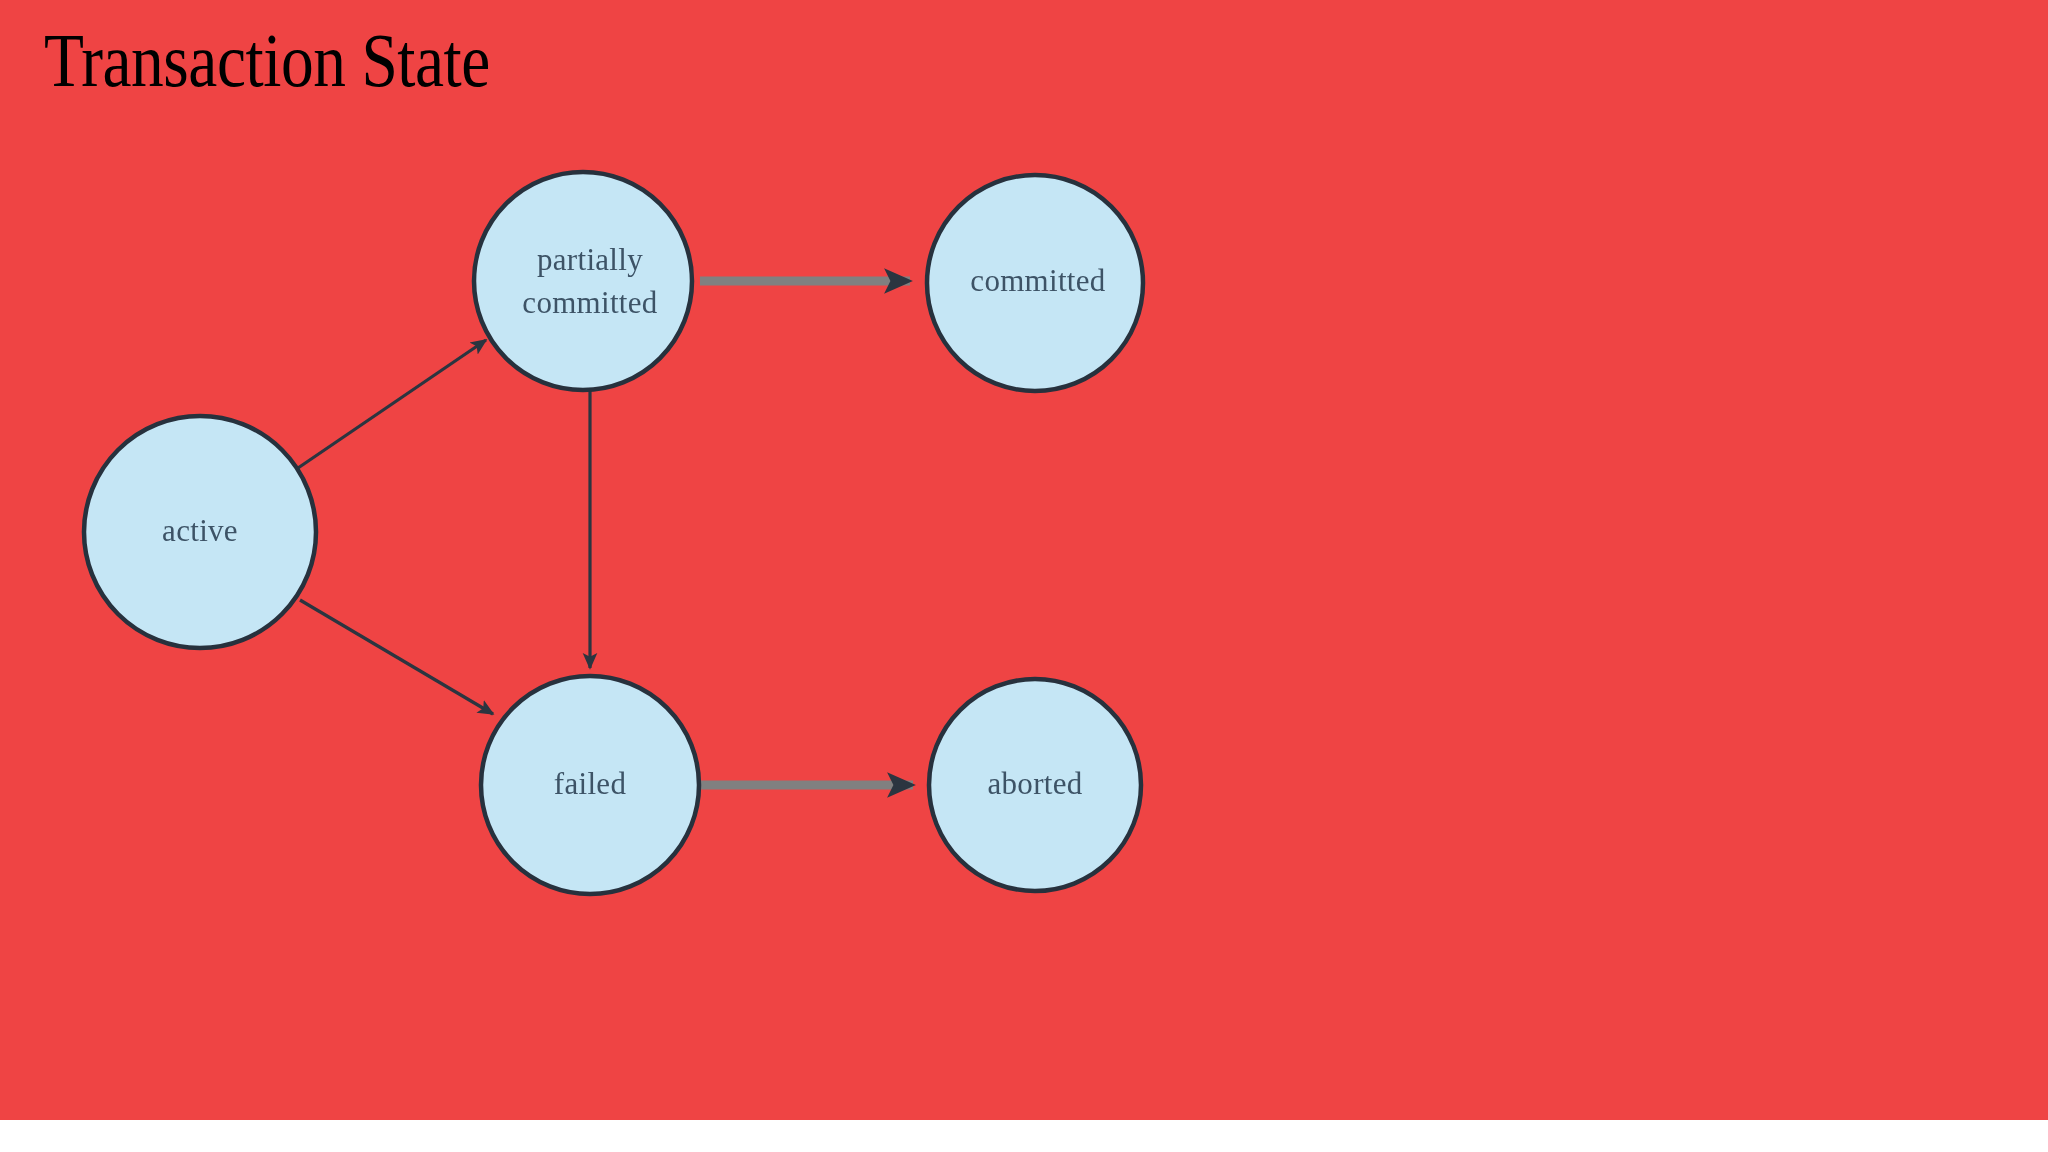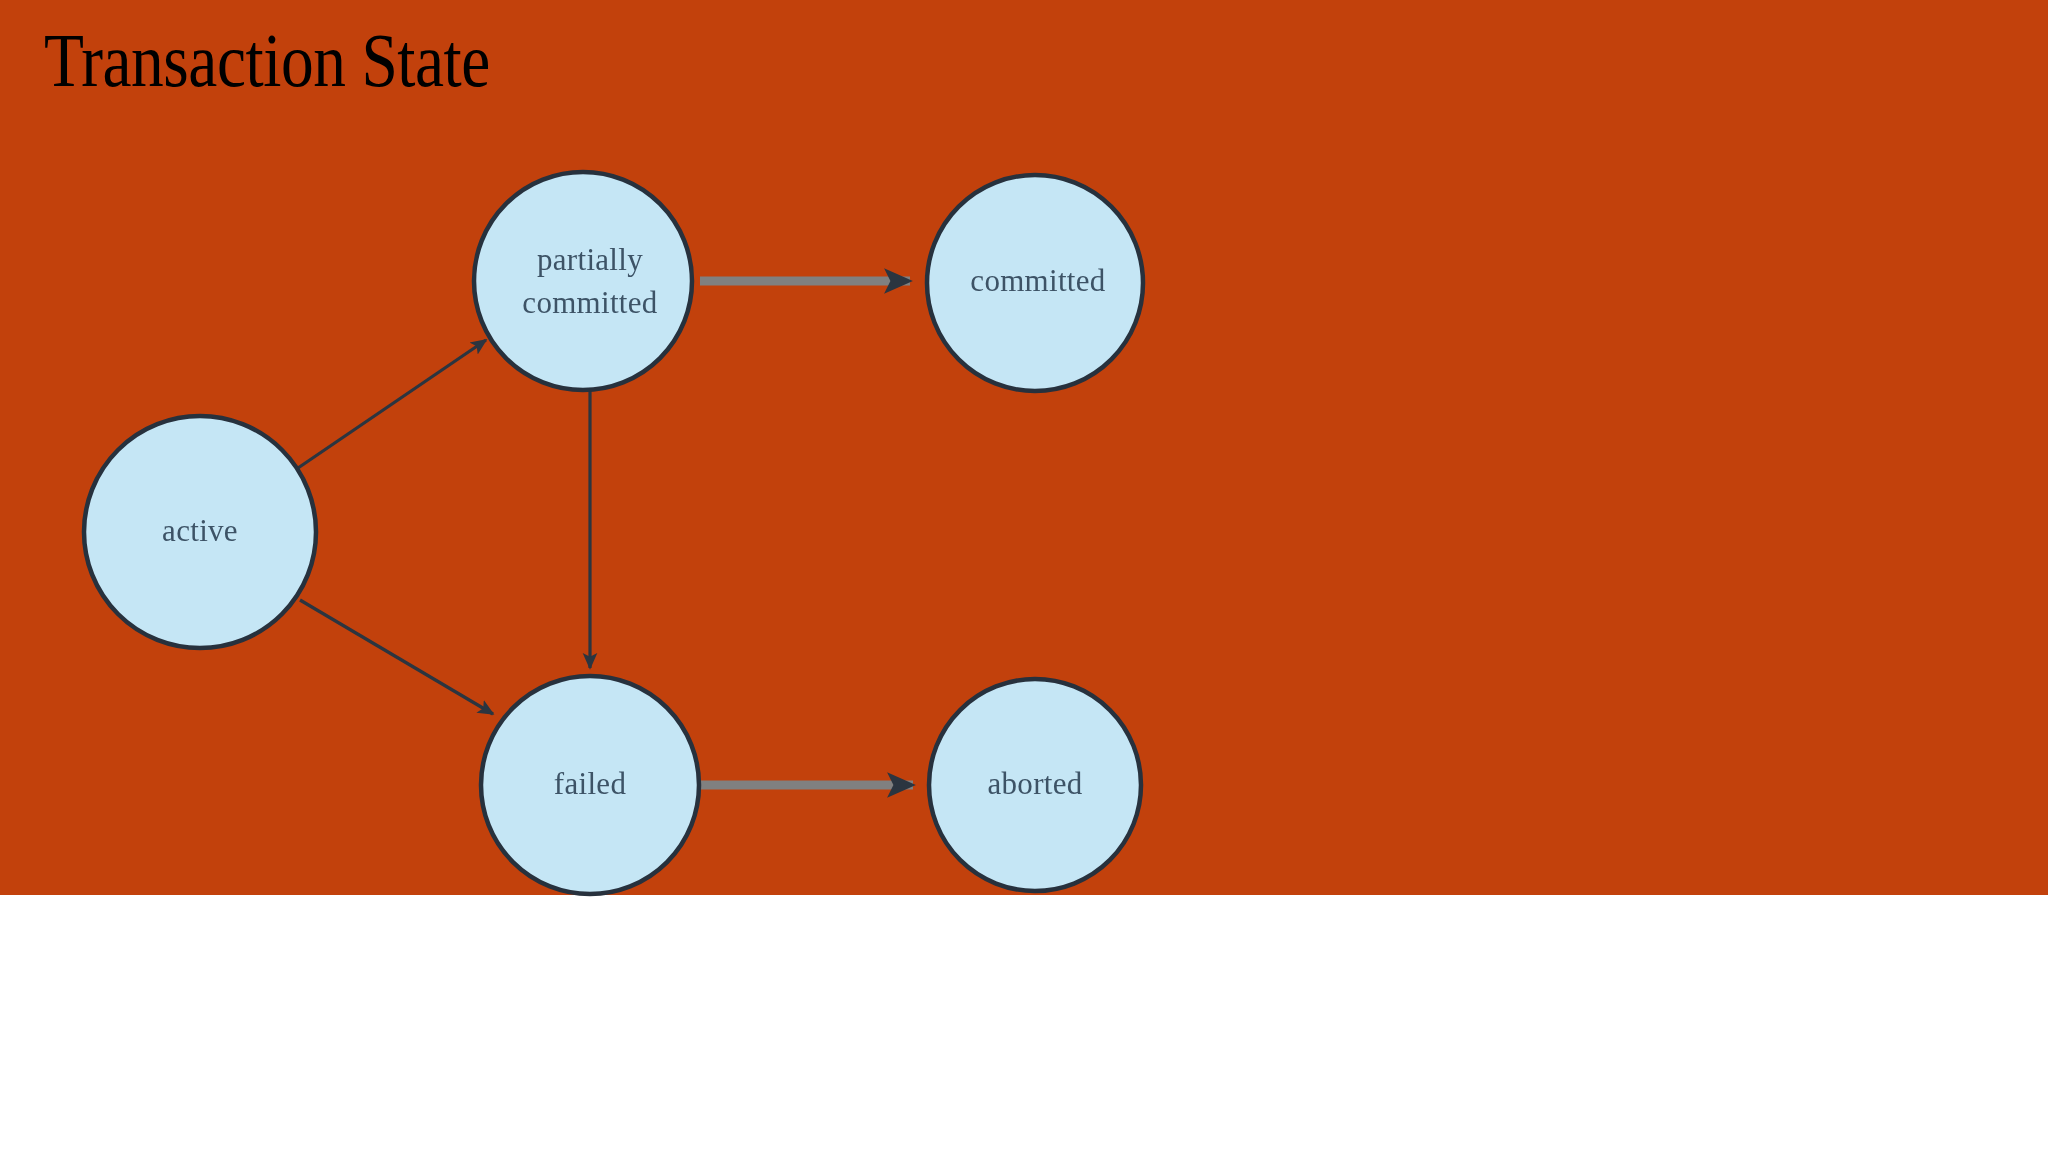--- a/index.html
+++ b/index.html
@@ -13,22 +13,22 @@
     height: 1152px;
     position: relative;
     overflow: hidden;
     font-family: "Liberation Serif", "DejaVu Serif", serif;
   }
 
   #slide {
     position: absolute;
     left: 0; top: 0;
     width: 2048px;
-    height: 895px;
-    background: #c2410c;
+    height: 1120px;
+    background: #ef4444;
   }
 
   #slide-title {
     position: absolute;
     left: 44px;
     top: 22px;
     font-family: "Liberation Serif", "DejaVu Serif", serif;
     font-size: 76px;
     line-height: 1.0;
     font-weight: 400;

